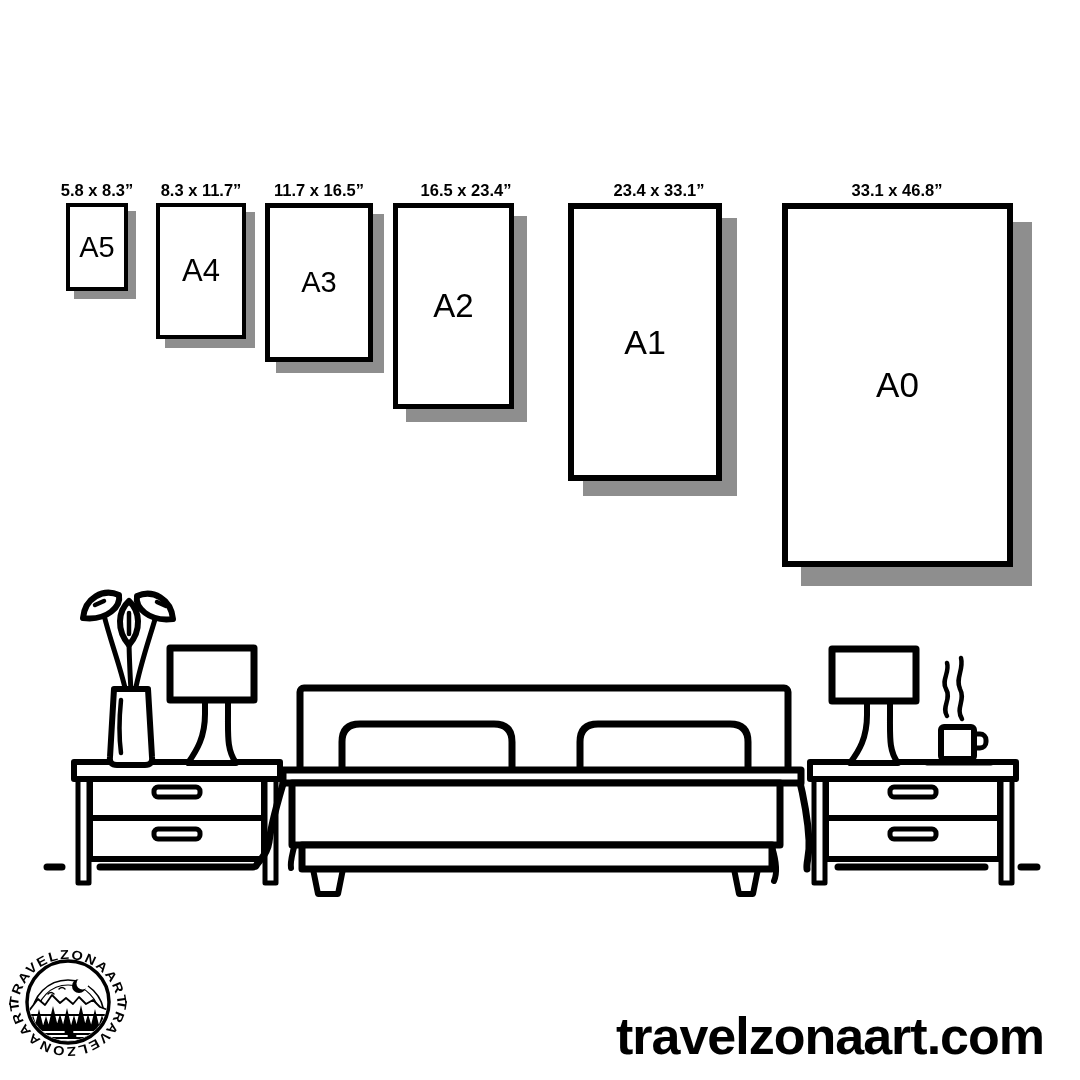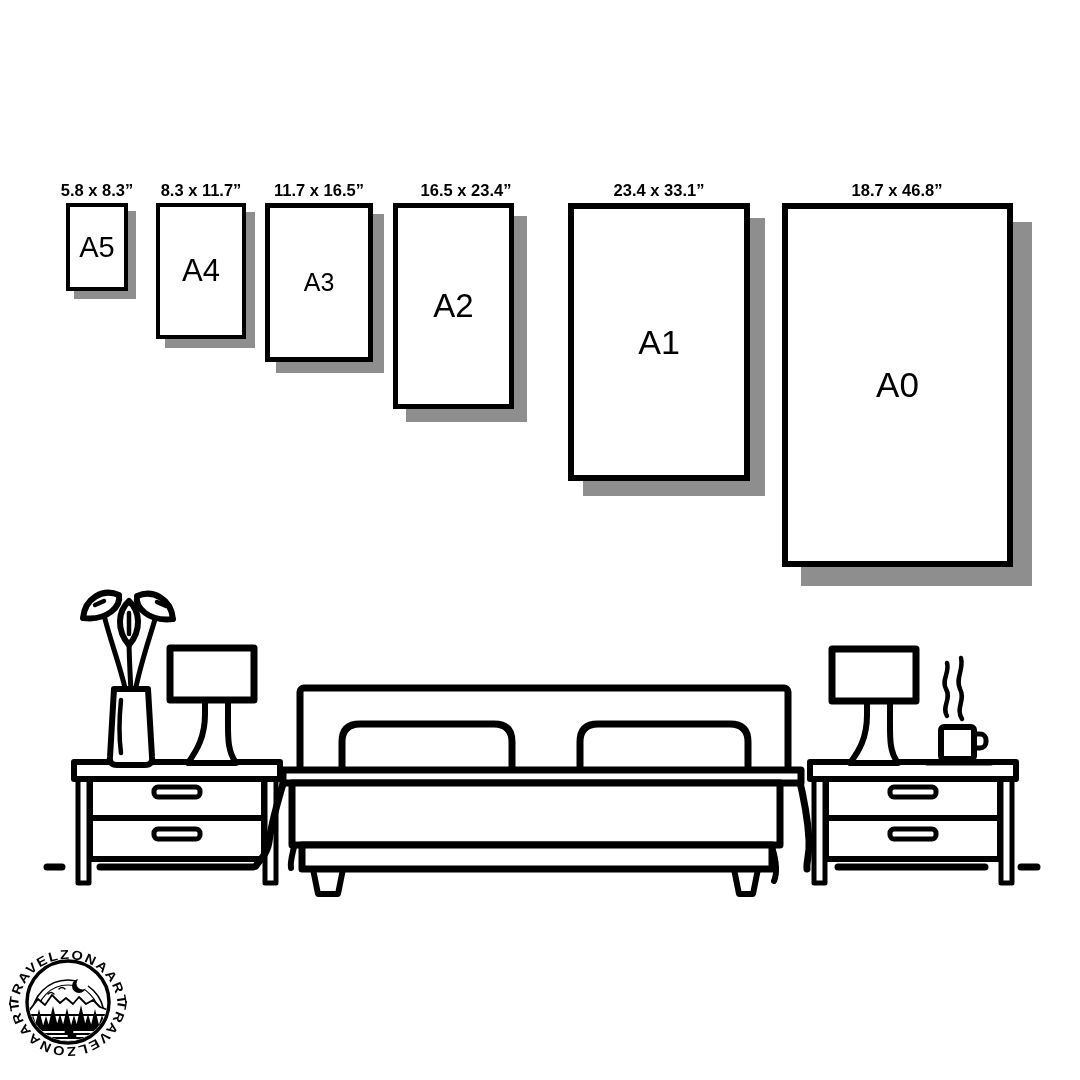--- a/index.html
+++ b/index.html
@@ -26,24 +26,24 @@
     position:absolute;top:203px;background:#fff;border:5px solid var(--ink);
     box-sizing:border-box;display:flex;align-items:center;justify-content:center;
   }
   .size-box span{font-weight:normal;color:var(--ink);}
   .lbl-a5{left:17px}  .lbl-a4{left:121px} .lbl-a3{left:239px}
   .lbl-a2{left:386px} .lbl-a1{left:579px} .lbl-a0{left:817px}
   .box-a5{left:66px;width:62px;height:88px;border-width:4px;box-shadow:8px 8px 0 var(--shadow);}
   .box-a4{left:156px;width:90px;height:136px;border-width:4px;box-shadow:9px 9px 0 var(--shadow);}
   .box-a3{left:265px;width:108px;height:159px;box-shadow:11px 11px 0 var(--shadow);}
   .box-a2{left:393px;width:121px;height:206px;box-shadow:13px 13px 0 var(--shadow);}
-  .box-a1{left:568px;width:182px;height:278px;border-width:6px;box-shadow:15px 15px 0 var(--shadow);}
+  .box-a1{left:568px;width:154px;height:278px;border-width:6px;box-shadow:15px 15px 0 var(--shadow);}
   .box-a0{left:782px;width:231px;height:364px;border-width:6px;box-shadow:19px 19px 0 var(--shadow);}
   .box-a5 span{font-size:29px}.box-a4 span{font-size:31px}
-  .box-a3 span{font-size:25px}.box-a2 span{font-size:33px}
+  .box-a3 span{font-size:29px}.box-a2 span{font-size:33px}
   .box-a1 span{font-size:34px}.box-a0 span{font-size:35px}
   .furniture{position:absolute;left:30px;top:575px;width:1030px;height:325px;}
   .furniture .o{fill:#fff;stroke:var(--ink);}
   .furniture .ln{fill:none;stroke:var(--ink);}
   .furniture .o,.furniture .ln{stroke-linejoin:round;stroke-linecap:round;}
   .logo{position:absolute;left:6px;top:940px;width:124px;height:124px;}
   .logo .ring{font-family:"Liberation Sans",sans-serif;font-weight:bold;fill:var(--ink);}
   .website{
     position:absolute;top:1006px;left:580px;width:500px;text-align:center;
     font-size:52px;font-weight:bold;letter-spacing:-1px;color:var(--ink);
@@ -54,21 +54,21 @@
 
 <div class="canvas">
 
 
   <div>
     <div class="size-label lbl-a5">5.8 x 8.3”</div>
     <div class="size-label lbl-a4">8.3 x 11.7”</div>
     <div class="size-label lbl-a3">11.7 x 16.5”</div>
     <div class="size-label lbl-a2">16.5 x 23.4”</div>
     <div class="size-label lbl-a1">23.4 x 33.1”</div>
-    <div class="size-label lbl-a0">18.7 x 46.8”</div>
+    <div class="size-label lbl-a0">33.1 x 46.8”</div>
 
     <div class="size-box box-a5">
         <span>A5</span>
       </div>
     <div class="size-box box-a4">
         <span>A4</span>
       </div>
     <div class="size-box box-a3">
         <span>A3</span>
       </div>
@@ -175,14 +175,15 @@
         <circle cx="14.5" cy="-18.5" r="6" fill="#fff"></circle>
       </g>
       <path d="M-20 -8 q3 -3 6 0 M-9 -13 q3 -3 6 0" fill="none" stroke="#000" stroke-width="1.4" stroke-linecap="round"></path>
       <path d="M-40 10 L-30 -3 L-23 3 L-16 -7 L-8 1 L-2 -4 L5 2 L11 -5 L18 2 L25 -2 L32 5 L40 8 L40 13 L-40 13 Z" fill="#fff" stroke="#000" stroke-width="1.8" stroke-linejoin="round"></path>
       <path fill="#000" d="M-35 13 L-39.5 27 L-30.5 27 Z M-29 7 L-34 27 L-24 27 Z M-22 14 L-26 27 L-18 27 Z M-15 4 L-20.5 27 L-9.5 27 Z M-8 12 L-12.5 27 L-3.5 27 Z M-1 6 L-6 27 L4 27 Z M6 13 L2 27 L10 27 Z M13 3 L7.5 27 L18.5 27 Z M20 12 L15.5 27 L24.5 27 Z M27 7 L22 27 L32 27 Z M34 13 L29.5 27 L38.5 27 Z"></path>
       <rect x="-40" y="25" width="80" height="18" fill="#000"></rect>
       <path d="M-29 30 H-4 M6 30 H27 M-22 34 H-1 M9 34 H25 M-14 38 H14" stroke="#fff" stroke-width="1.8" stroke-linecap="round"></path>
     </g>
   </svg>
 
+  <div class="website">travelzonaart.com</div>
 
 </div>
 
 </body></html>

